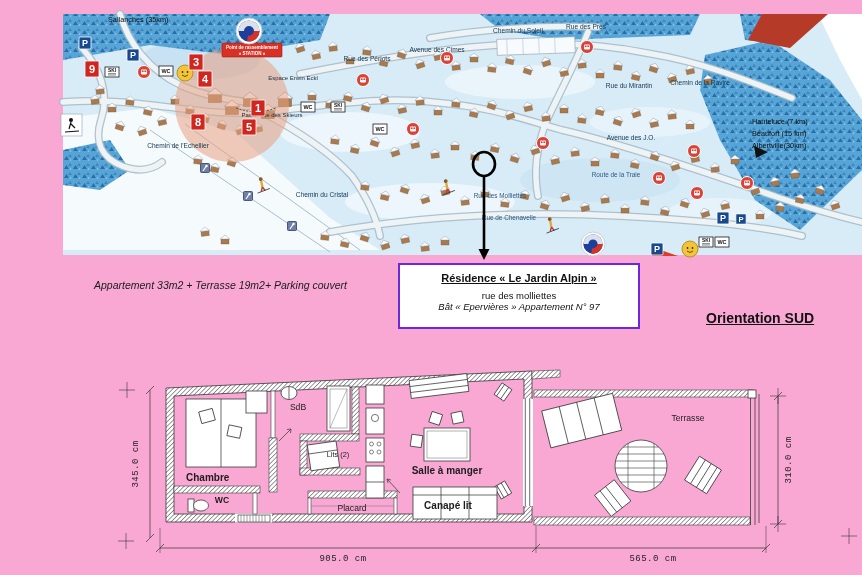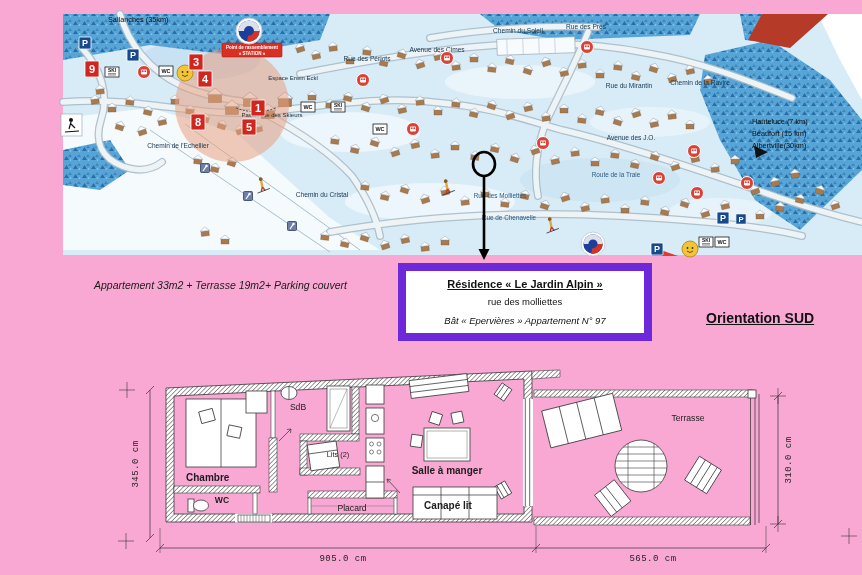--- a/index.html
+++ b/index.html
@@ -12,25 +12,25 @@
   .mlb{font-size:6.4px;fill:#2c5a80;}
   .mdir{font-size:7.3px;fill:#101010;}
   .msta{font-size:6px;fill:#1f2d3a;}
   .mban{font-size:4.5px;font-weight:bold;fill:#ffffff;}
   .mnum{font-size:11px;font-weight:bold;fill:#ffffff;}
   
   .info{left:78px;top:279px;width:330px;font-style:italic;font-size:10.5px;color:#1b1b1b;margin-left:16px;}
   .info p{margin:0 0 12px 0;white-space:nowrap;}
   .info p.u{text-decoration:underline;}
   
-  .resbox{left:398px;top:263px;width:238px;height:62px;border:8px solid #6d28d9;
+  .resbox{left:398px;top:263px;width:238px;height:62px;border:2px solid #6d28d9;
           text-align:center;background:#fff;}
   .resbox .t{margin-top:7px;font-size:11px;font-weight:bold;text-decoration:underline;color:#111;}
   .resbox .s{margin-top:6px;font-size:9.5px;color:#111;}
-  .resbox .d{margin-top:8px;font-size:9.5px;font-style:italic;color:#111;}
+  .resbox .d{margin-top:0;font-size:9.5px;font-style:italic;color:#111;}
   .orient{left:706px;top:310px;font-size:14px;font-weight:bold;text-decoration:underline;color:#111;white-space:nowrap;}
   
   .pl{font-size:10px;font-weight:bold;fill:#1c1c1c;}
   .pls{font-size:8.6px;fill:#1c1c1c;}
   .dim{font-family:"Liberation Mono","DejaVu Sans Mono",monospace;font-size:9px;fill:#222;letter-spacing:.5px;}
   .fur{fill:#ffffff;stroke:#3a3a3a;stroke-width:.8;}
   .thin{stroke:#2b2b2b;stroke-width:.7;fill:none;}
 </style>
 </head>
 <body>

